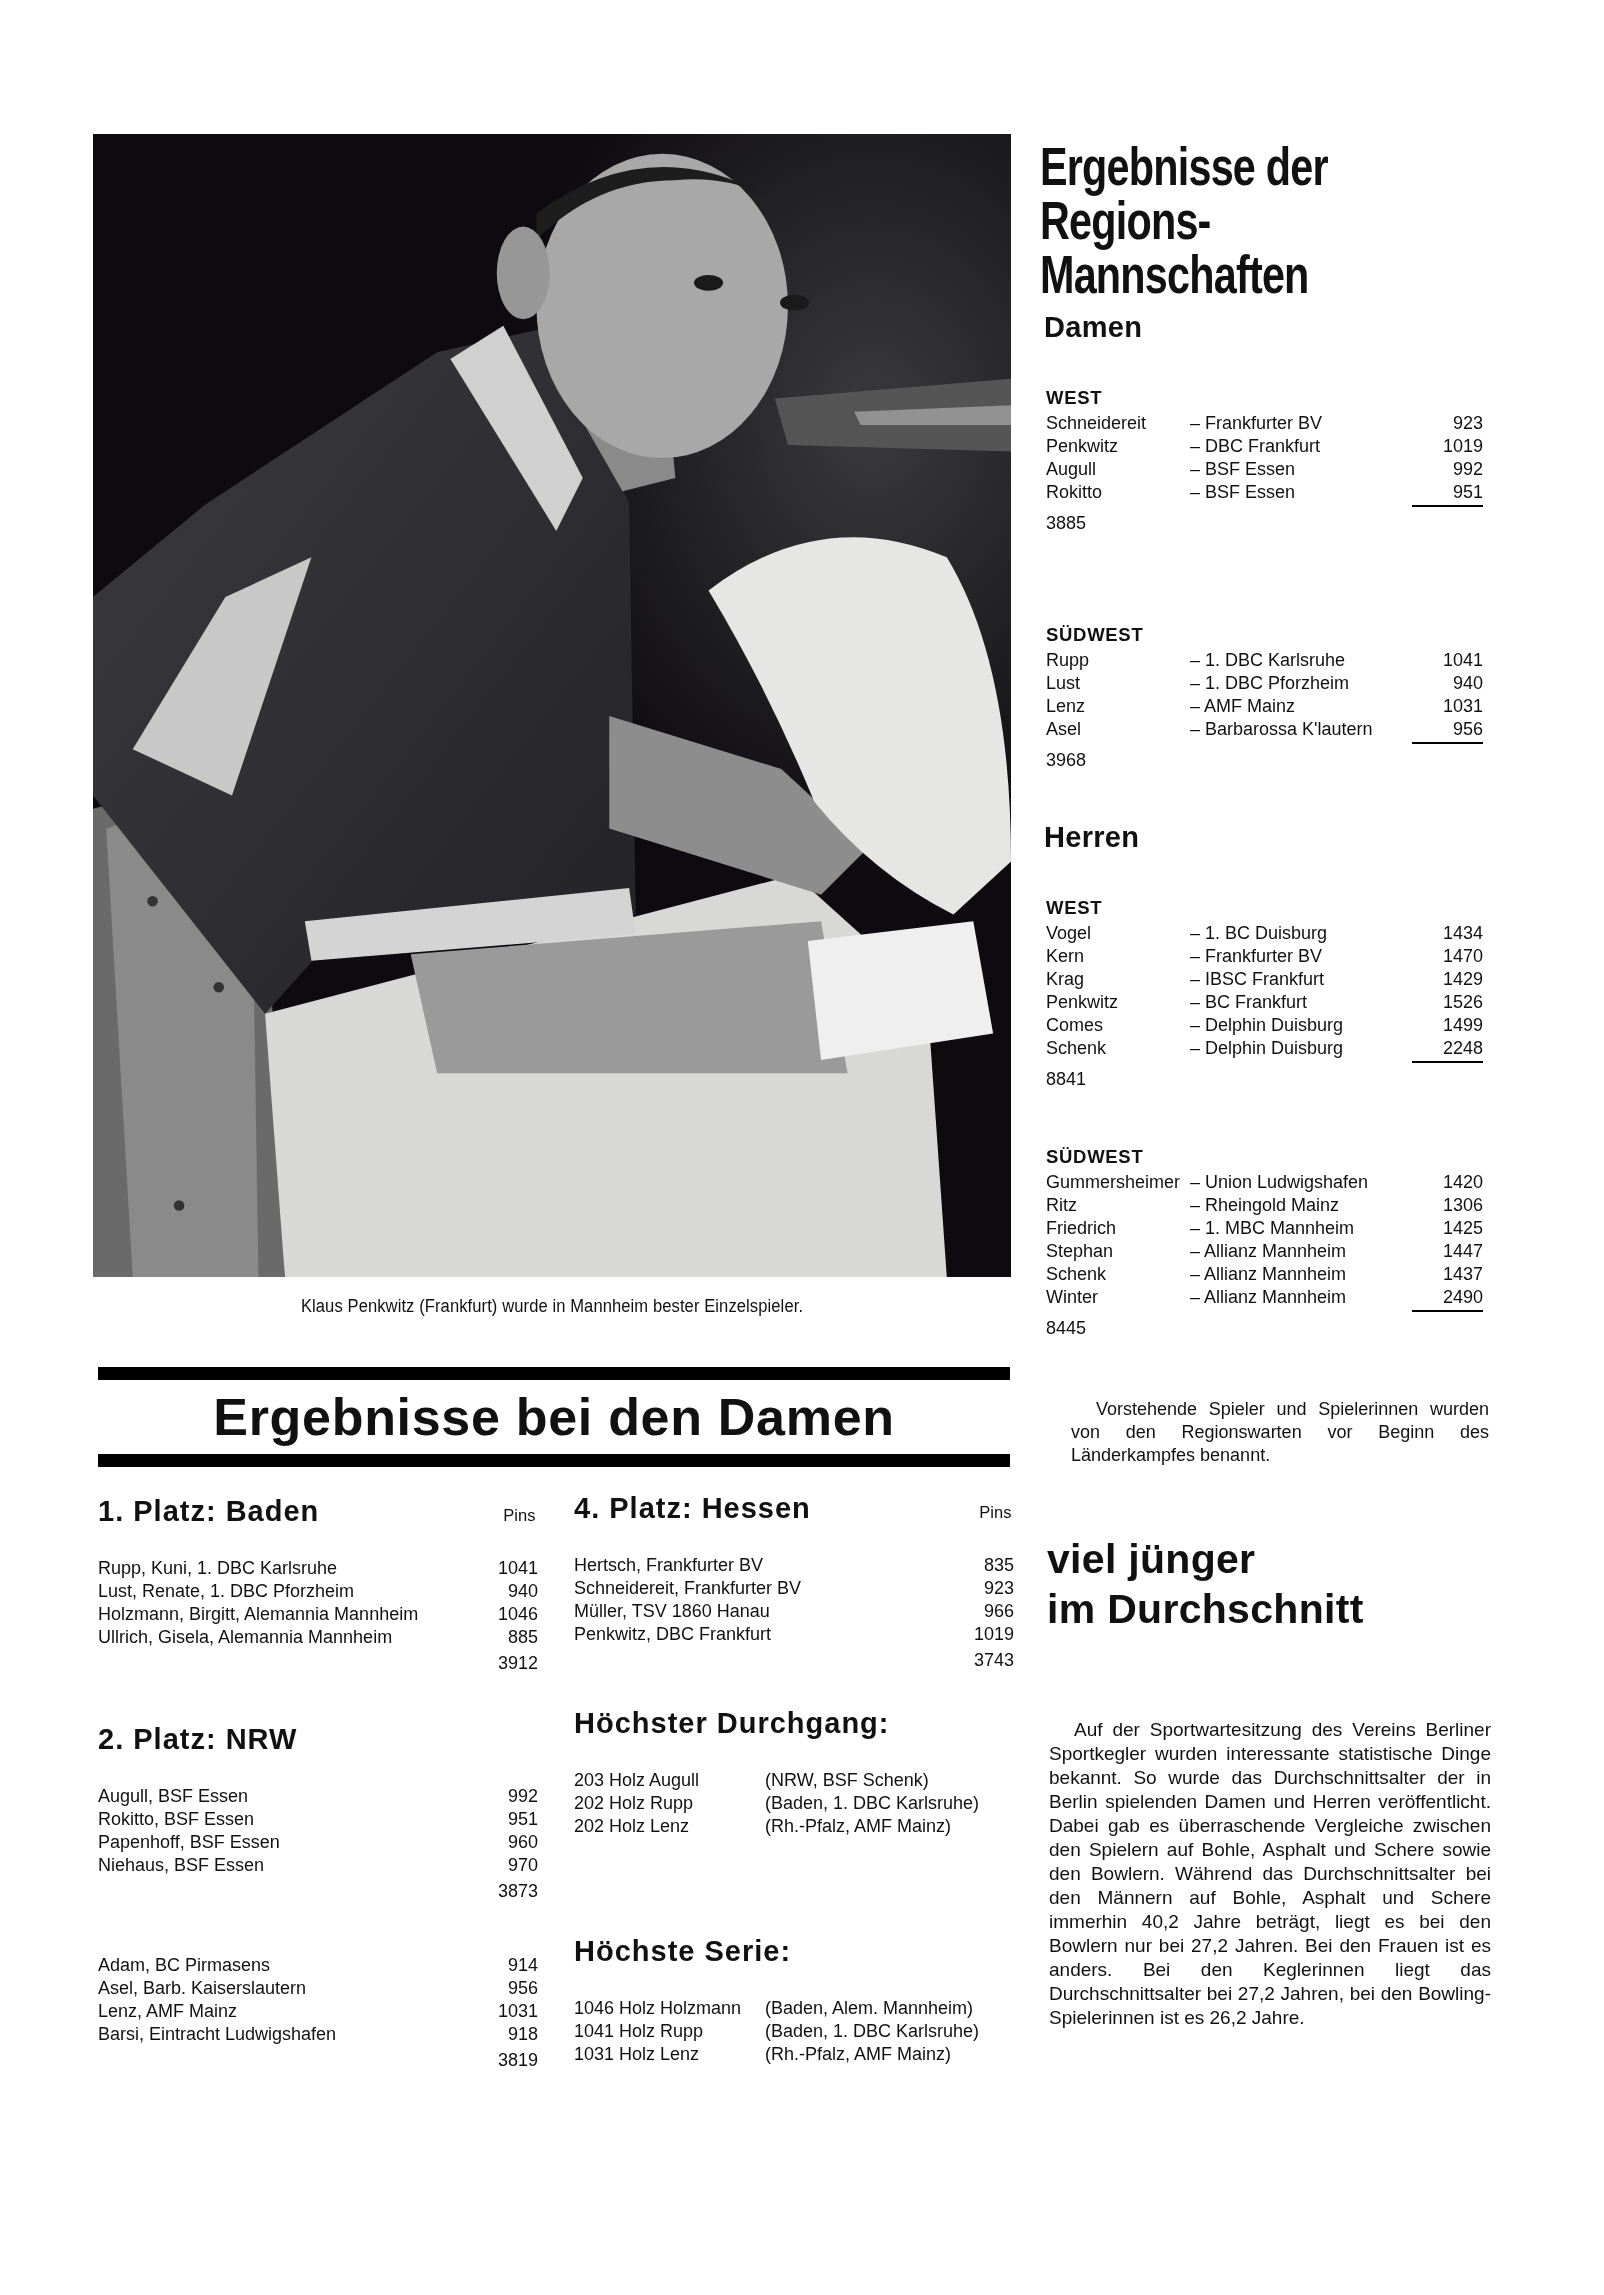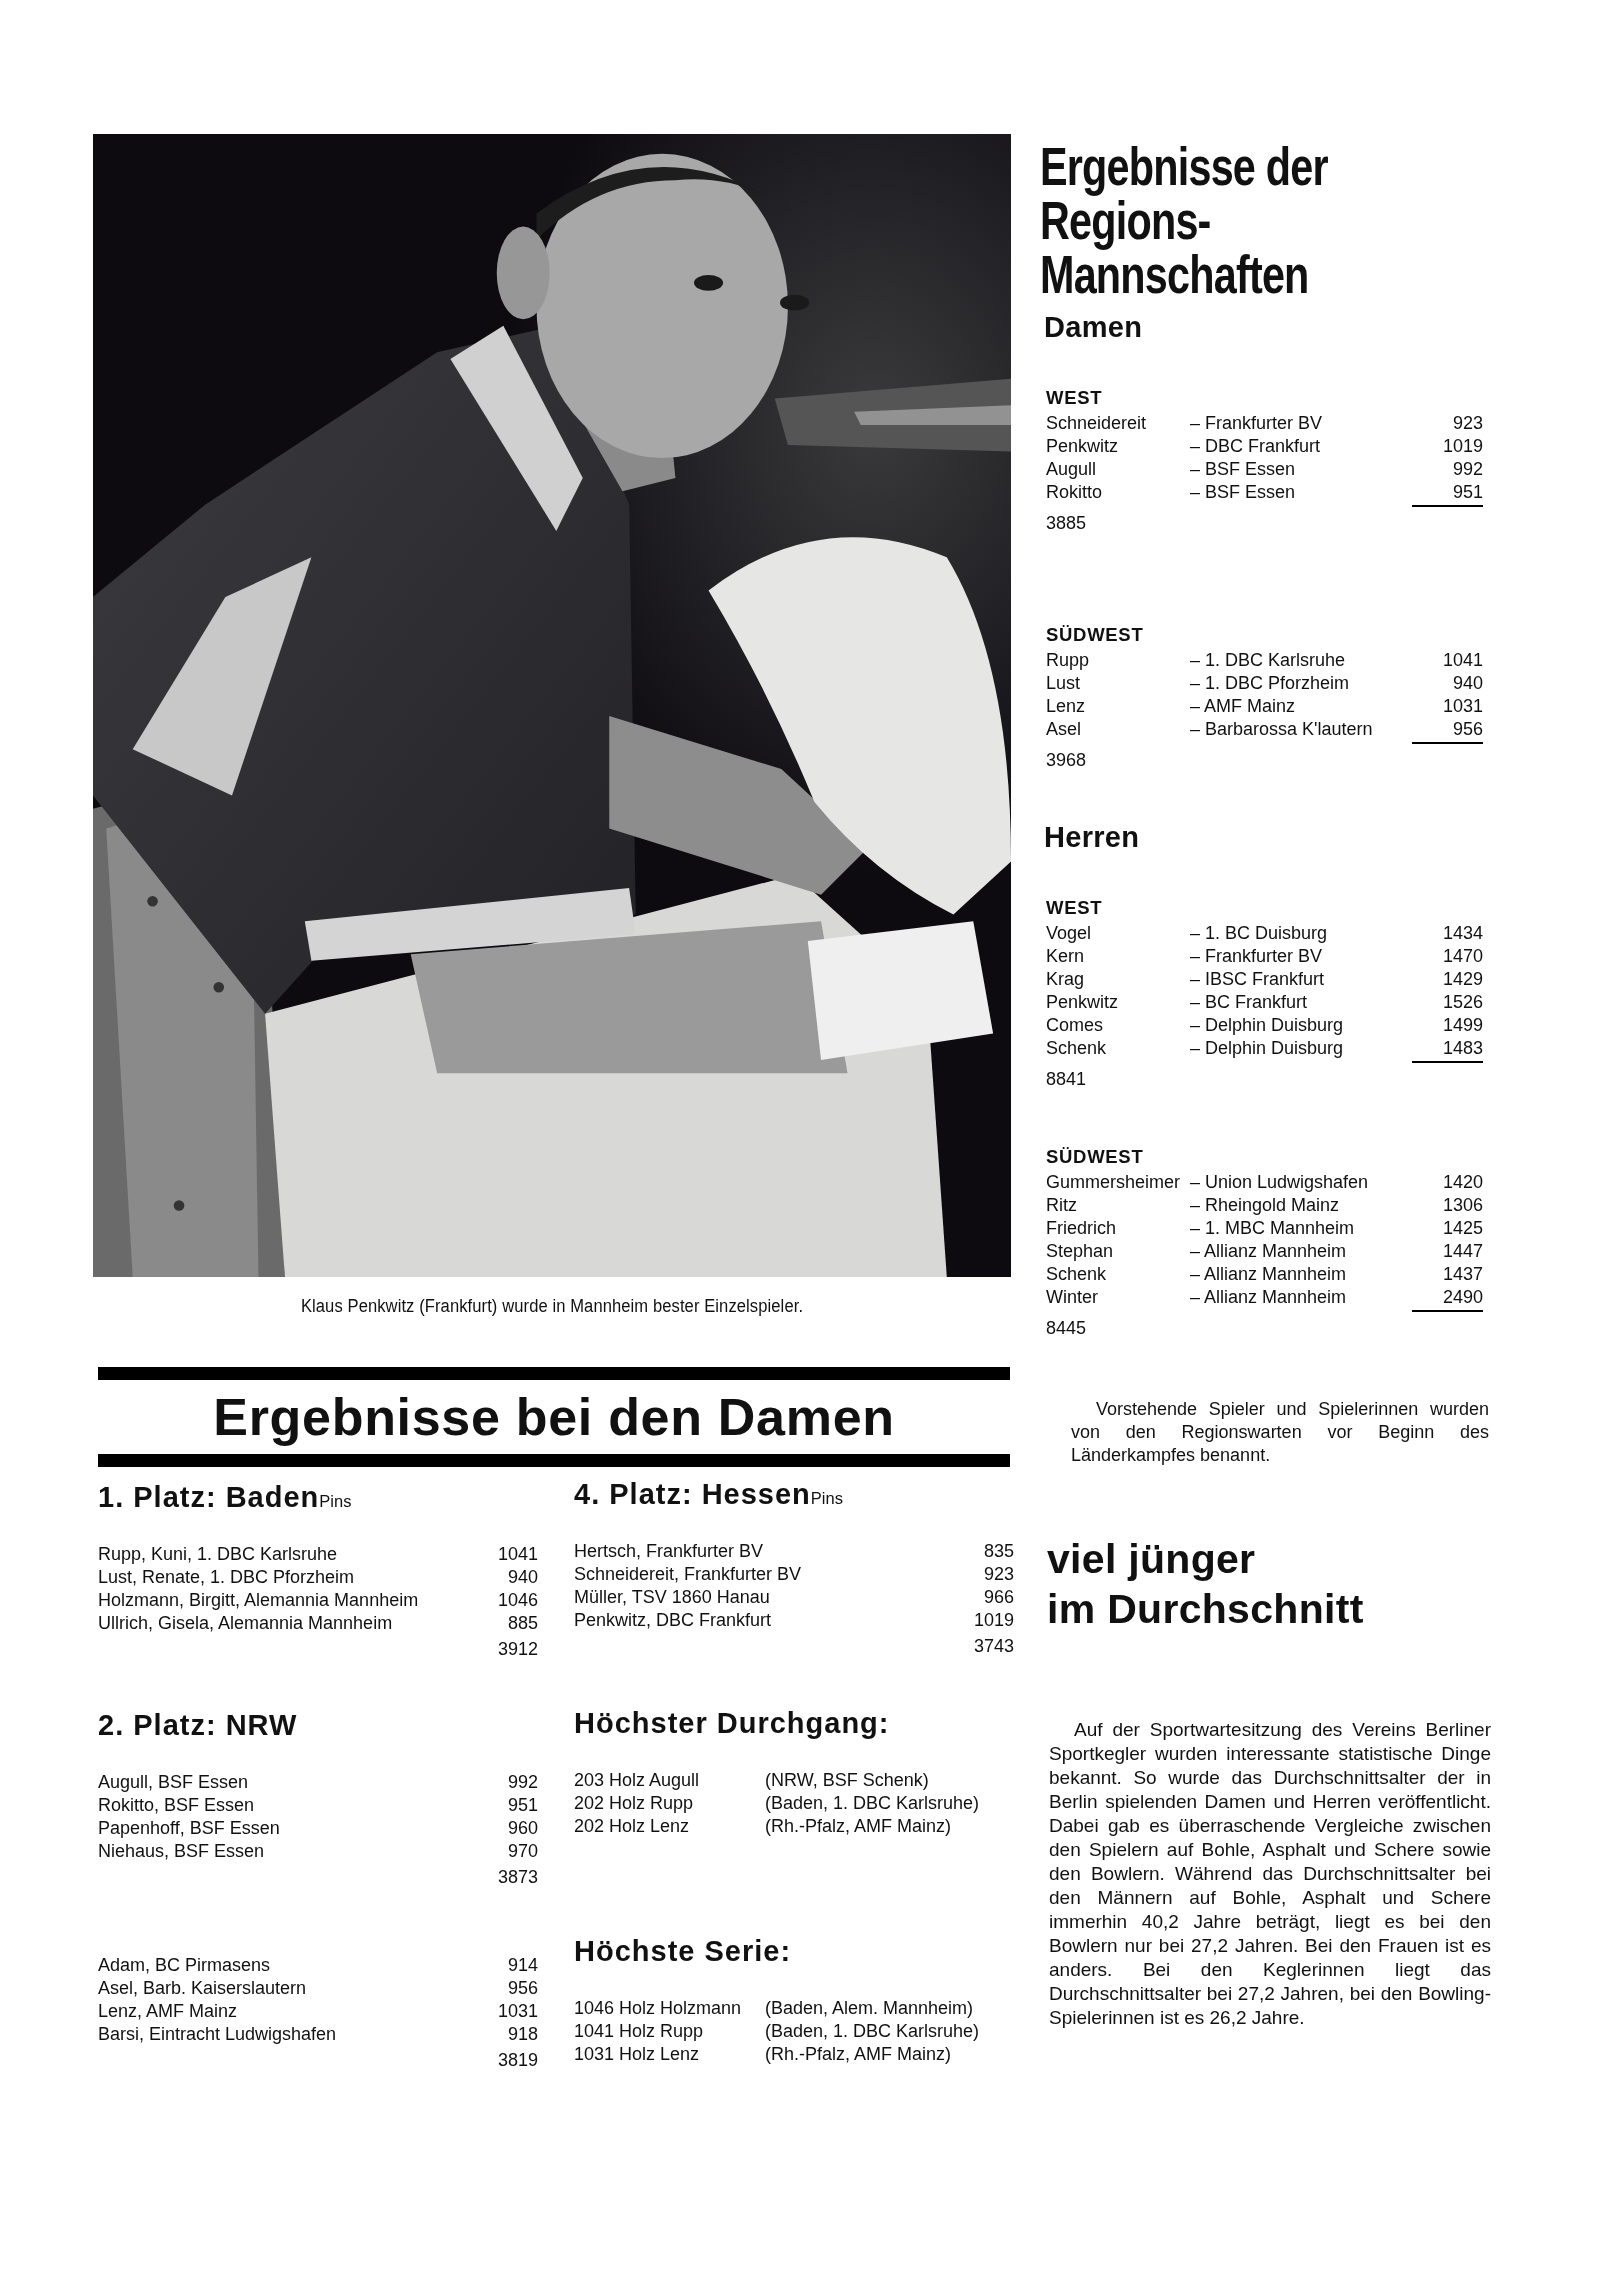--- a/index.html
+++ b/index.html
@@ -24,21 +24,21 @@
   .rule { left: 98px; width: 912px; height: 12.6px; background: #000; }
   #rule-top { top: 1367px; }
   #rule-bottom { top: 1454px; }
   #damen-headline {
     left: 98px; top: 1380px; width: 912px; height: 75px; line-height: 75px;
     text-align: center; font-weight: bold; font-size: 52px; letter-spacing: 0.7px;
   }
 
   
   .block { width: 443px; }
-  .block-head { display: flex; align-items: baseline; height: 46px; }
+  .block-head { display: flex; justify-content: space-between; align-items: baseline; height: 46px; margin-top: 14px; }
   .block-title { font-weight: bold; font-size: 29px; letter-spacing: 1px; white-space: nowrap; }
   .pins-label { font-size: 16.5px; margin-right: 2.6px; }
   .rows { margin-top: 16px; }
   .row { display: flex; justify-content: space-between; font-size: 18px; line-height: 23px; height: 23px; white-space: nowrap; }
   .row .num { text-align: right; min-width: 53px; }
   .total { text-align: right; font-size: 18px; line-height: 23px; margin-top: 3.3px; }
 
   #platz1 { left: 98px; top: 1481px; width: 440px; }
   #platz2 { left: 98px; top: 1709px; width: 440px; }
   #platz3 { left: 98px; top: 1938px; width: 440px; }
@@ -366,21 +366,21 @@
       <span class="pins">1526</span>
     </div>
   <div class="reg-row">
       <span class="pname">Comes</span>
       <span class="club">– Delphin Duisburg</span>
       <span class="pins">1499</span>
     </div>
   <div class="reg-row">
       <span class="pname">Schenk</span>
       <span class="club">– Delphin Duisburg</span>
-      <span class="pins">1483</span>
+      <span class="pins">2248</span>
     </div>
   <div class="reg-rule"></div>
   <div class="reg-total">8841</div>
 </div>
 
 <div id="herren-suedwest" class="abs region">
   <div class="region-label">SÜDWEST</div>
   <div class="reg-row">
       <span class="pname">Gummersheimer</span>
       <span class="club">– Union Ludwigshafen</span>

